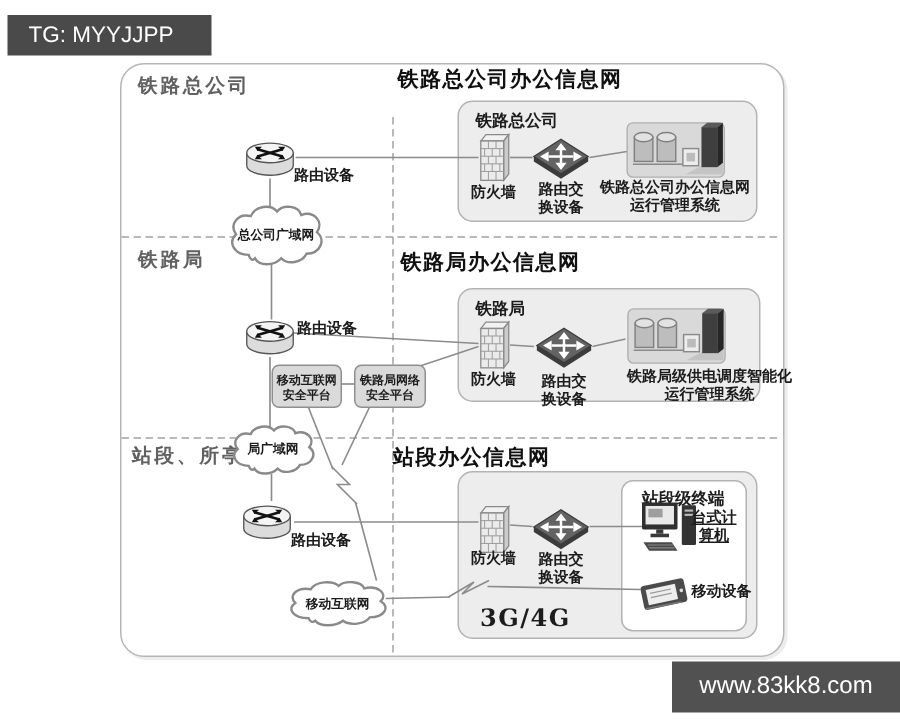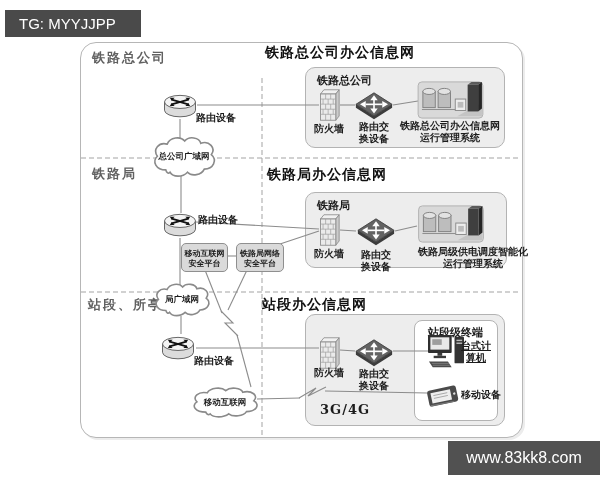--- a/index.html
+++ b/index.html
@@ -20,21 +20,21 @@
   .platform{position:absolute;background:#dadada;border:1px solid #8f8f8f;border-radius:5px;
             font-size:8px;font-weight:bold;color:#1c1c1c;text-align:center;line-height:10px;
             display:flex;flex-direction:column;justify-content:center;}
   .cloud{position:absolute;}
   .cloud svg{position:absolute;inset:0;width:100%;height:100%;}
   .cloud .cl-label{position:absolute;inset:0;display:flex;align-items:center;justify-content:center;
                    font-size:8.5px;font-weight:bold;color:#1c1c1c;white-space:nowrap;}
   .icon{position:absolute;}
   .icon svg{display:block;width:100%;height:100%;}
   #wires{position:absolute;left:0;top:0;pointer-events:none;}
-  .g34{position:absolute;font-size:13px;color:#1c1c1c;font-weight:bold;letter-spacing:1px;}
+  .g34{position:absolute;font-size:16px;color:#1c1c1c;font-weight:bold;letter-spacing:1px;}
 </style>
 </head>
 <body>
 
 <div class="stage">
 
   <div class="outer-frame"></div>
 
   <div class="zone" style="left:305px;top:67px;width:198px;height:79px;"></div>
   <div class="zone" style="left:305px;top:192px;width:200px;height:74px;"></div>

